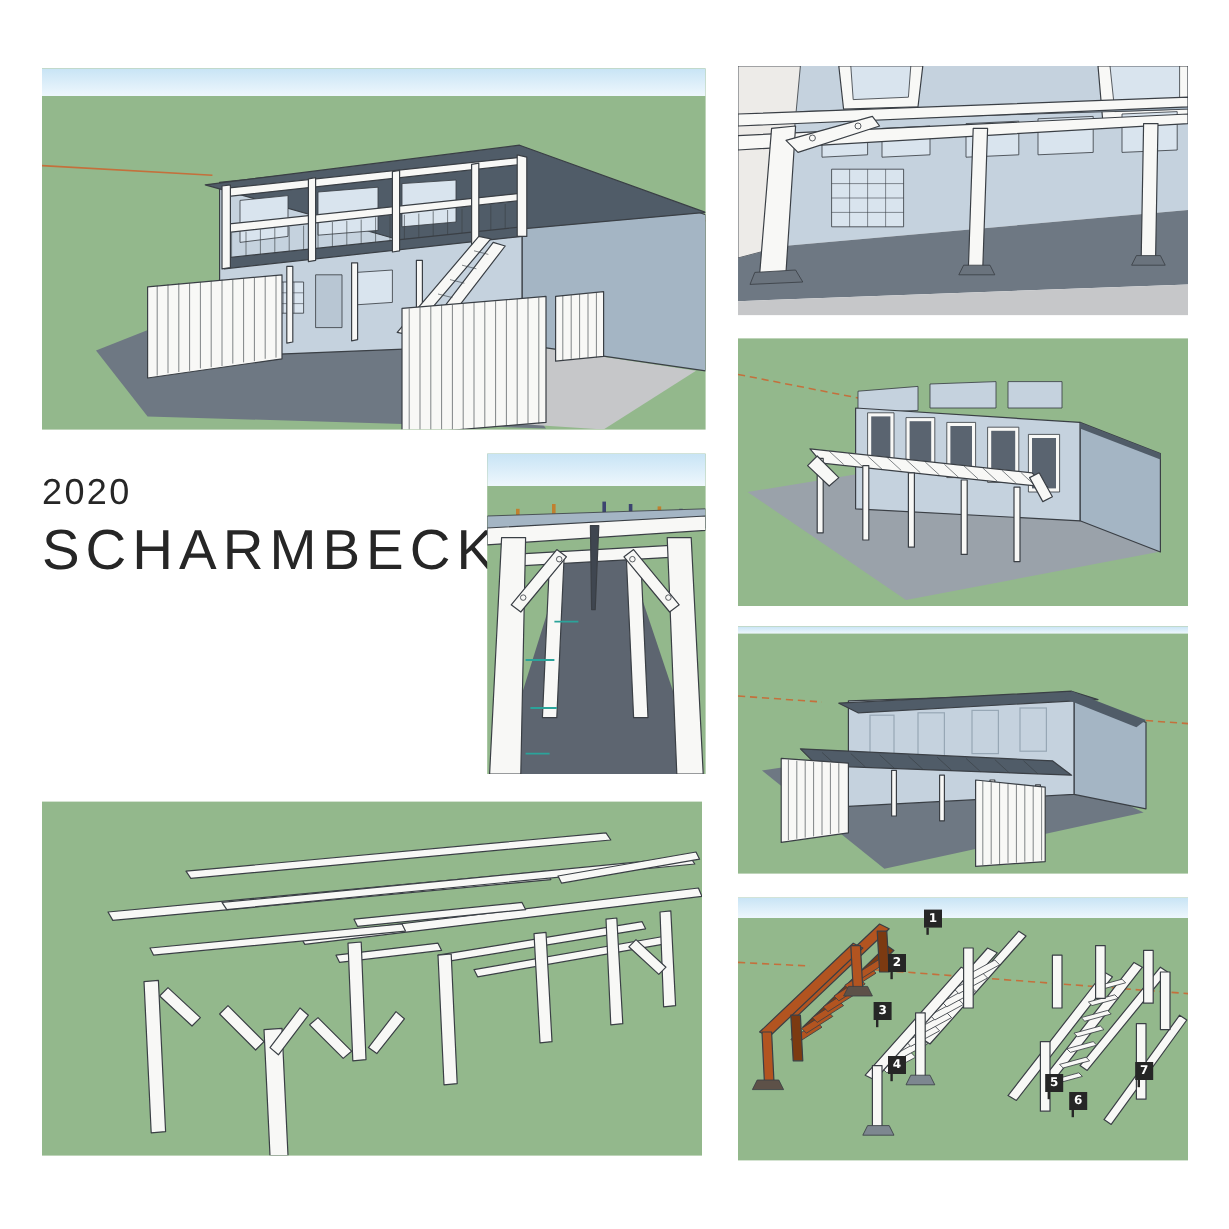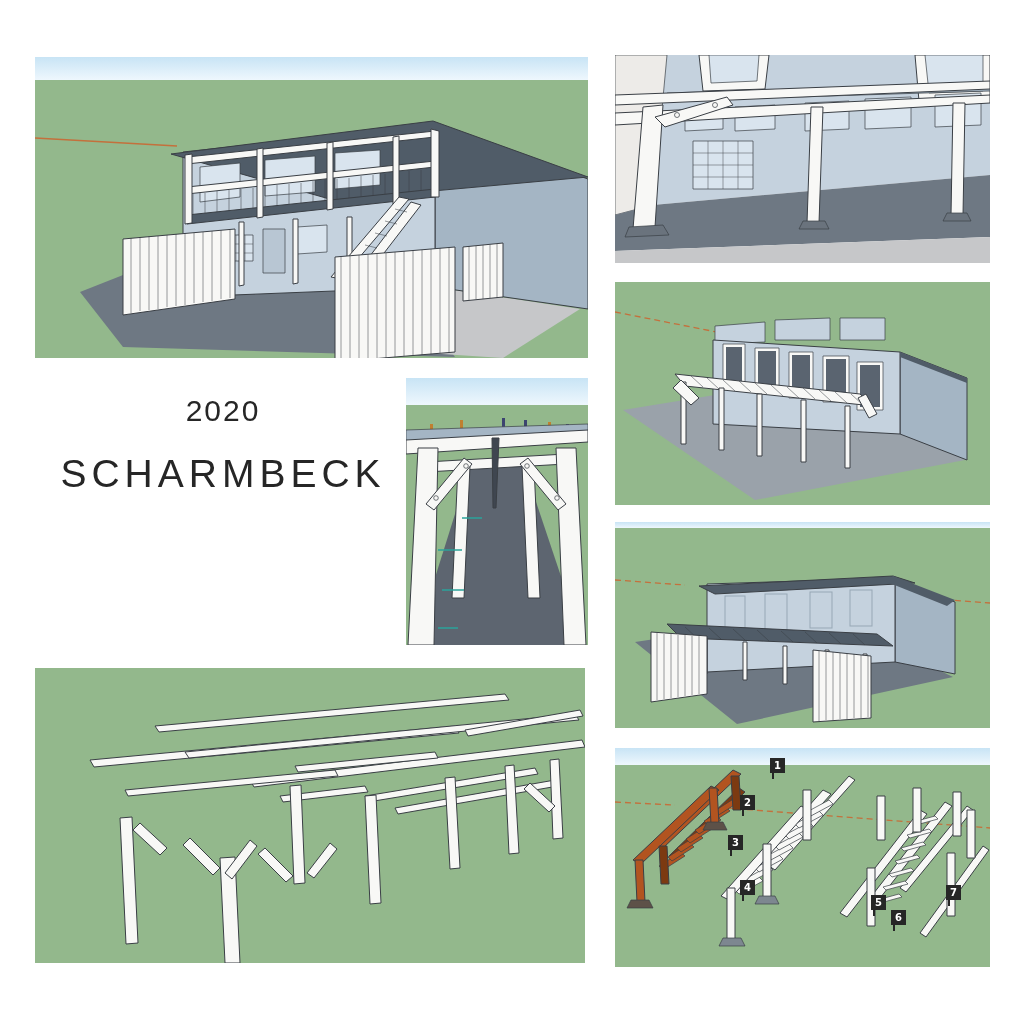--- a/index.html
+++ b/index.html
@@ -33,25 +33,25 @@
   .dash{stroke-dasharray:6 4;}
   .hatch{stroke:var(--outline);stroke-width:.7;opacity:.75;fill:none;}
   .grid{stroke:var(--outline);stroke-width:.6;opacity:.8;fill:none;}
   .faint{stroke:#97a7b5;stroke-width:1;fill:none;}
   .tealm{stroke:var(--teal);stroke-width:1.6;fill:none;}
   .tag{position:absolute;width:15px;height:15px;background:var(--tag_bg);
        color:var(--tag_text);font:bold 10px "DejaVu Sans",sans-serif;
        display:flex;align-items:center;justify-content:center;z-index:3;}
   .tag::after{content:"";position:absolute;left:2px;top:15px;width:2px;height:6px;
        background:var(--tag_bg);}
-  .titleblock{position:absolute;left:35px;top:396px;width:376px;text-align:center;
+  .titleblock{position:absolute;left:35px;top:396px;width:376px;text-align:left;
        color:var(--text);}
   .title-year{font-size:30px;font-weight:300;letter-spacing:2px;line-height:1;}
-  .title-name{font-size:39px;font-weight:300;letter-spacing:5px;line-height:1;
-       margin-top:28px;white-space:nowrap;}
+  .title-name{font-size:47px;font-weight:300;letter-spacing:5px;line-height:1;
+       margin-top:8px;white-space:nowrap;}
   .title-sub{font-size:33px;font-weight:300;letter-spacing:3px;line-height:1;
        margin-top:17px;white-space:nowrap;}
 </style>
 </head>
 <body>
 
 <div class="titleblock">
   <div class="title-year">2020</div>
   <div class="title-name">SCHARMBECK</div>
 </div>

